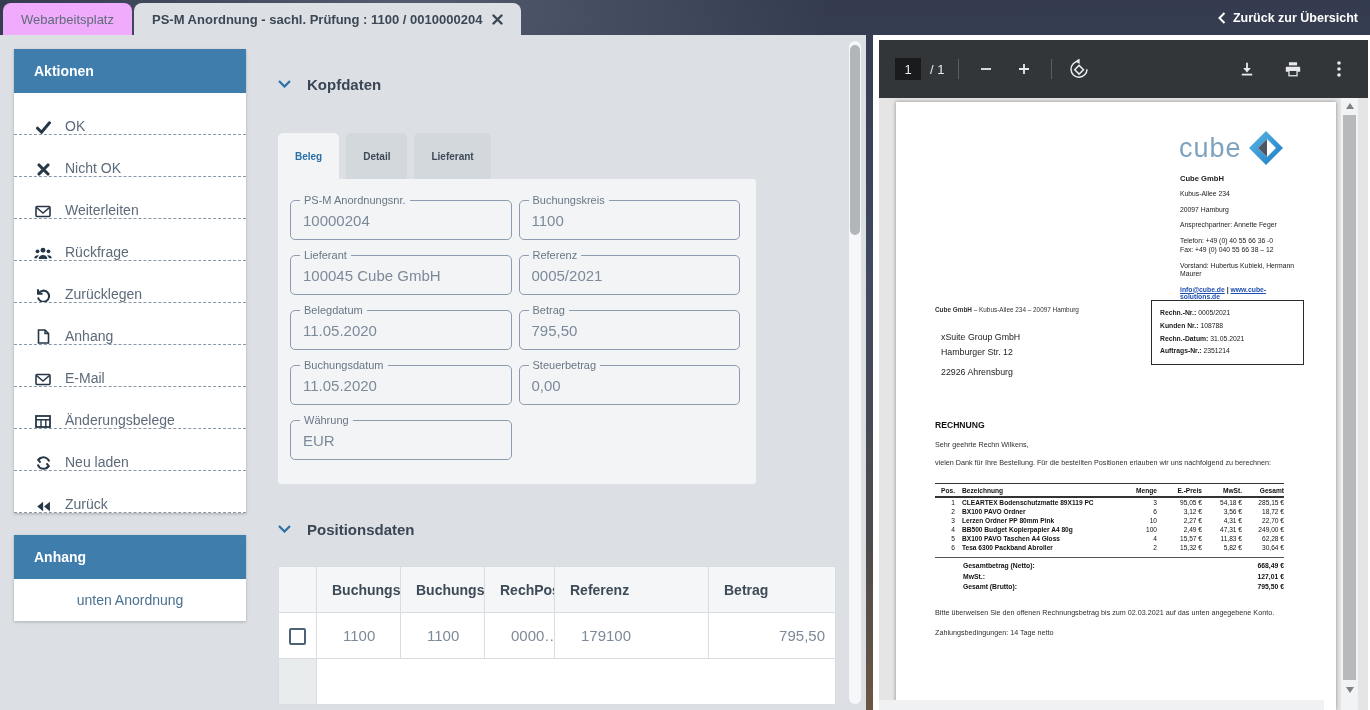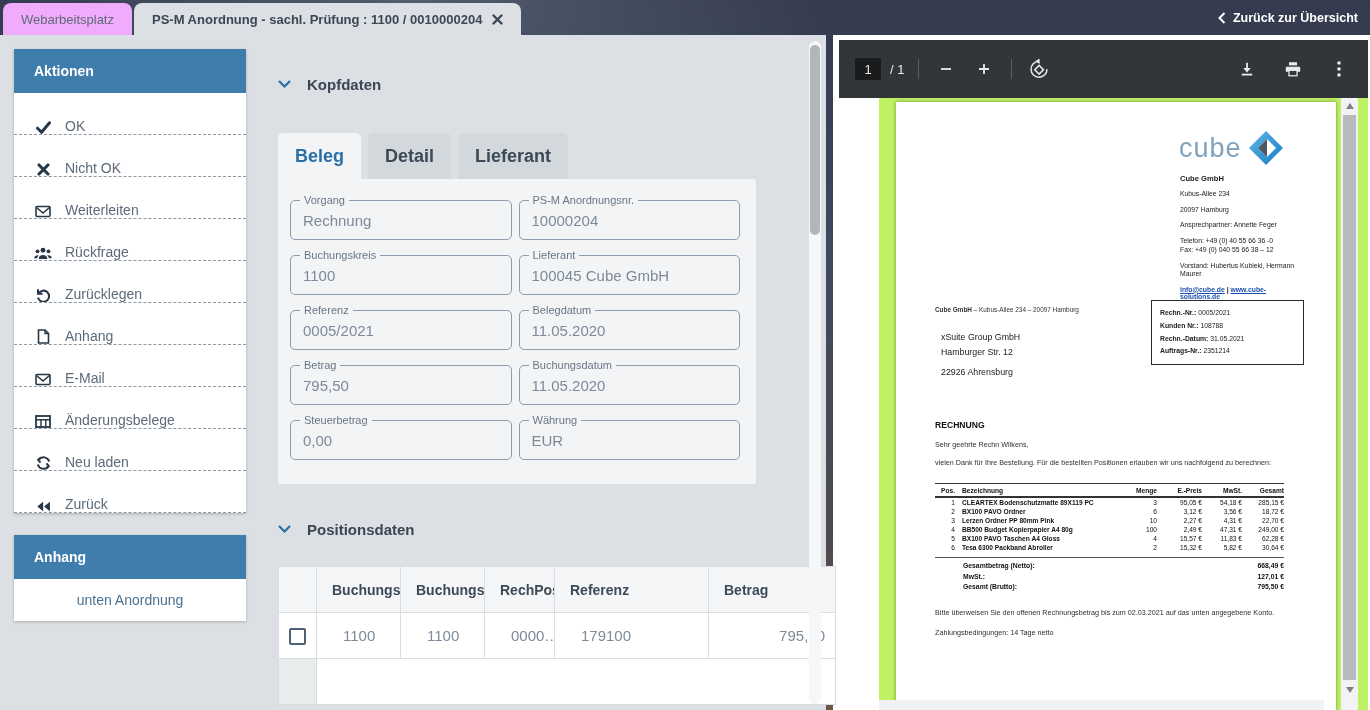--- a/index.html
+++ b/index.html
@@ -37,21 +37,21 @@
   .anh-link { height:42px; display:flex; align-items:center; justify-content:center;
               color:#4a7191; font-size:14px; cursor:pointer; }
   
   .content { margin-left:32px; width:478px; padding-top:40px; }
   .sec-h { display:flex; align-items:center; gap:16px; font-size:15px; font-weight:bold;
            color:#3a4654; height:18px; cursor:pointer; }
   .sec-h .chev { color:#2a6ea6; display:flex; }
   .ftabs { margin-top:40px; display:flex; }
   .ftab { height:46px; padding:0 17px; display:flex; align-items:center; margin-right:7px;
           border-radius:5px 5px 0 0; background:#d3d8dc; color:#3c4956;
-          font-size:18px; font-weight:bold; cursor:pointer; }
+          font-size:10px; font-weight:bold; cursor:pointer; }
   .ftab.on { background:#f2f4f6; color:#2a6ea6; }
   .fpanel { background:#f2f4f6; border-radius:0 3px 3px 3px; padding:21px 16px 24px 12px;
             display:grid; grid-template-columns:1fr 1fr; column-gap:7px; row-gap:15px; }
   .field { position:relative; border:1px solid #8d9cae; border-radius:5px; height:40px; }
   .field label { position:absolute; top:-7px; left:9px; font-size:11px; color:#697785;
                  background:#f2f4f6; padding:0 4px; white-space:nowrap; }
   .field .val { font-size:15px; color:#7d8a99; padding:11px 0 0 12px; white-space:nowrap; overflow:hidden; }
   .pos-h { margin-top:36px; }
   
   .ptable { margin-top:28px; width:558px; border-collapse:collapse; table-layout:fixed;
@@ -71,21 +71,21 @@
   .lp-sb .thumb { position:absolute; top:4px; left:1px; width:10px; height:190px; background:#b1b6bb; border-radius:5px; }
   
   .pdf-toolbar { height:58px; background:#323639; display:flex; align-items:center;
                  padding:0 16px; color:#e8eaed; flex:none; }
   .pgbox { background:#191b1c; min-width:26px; height:22px; display:flex; align-items:center;
            justify-content:center; font-size:13px; padding:0 6px; cursor:text; }
   .pgtot { font-size:13px; margin-left:9px; }
   .tsep { width:1px; height:20px; background:#5a5e62; margin:0 14px; }
   .tbtn { display:flex; align-items:center; justify-content:center; width:26px; height:26px; cursor:pointer; }
   .tbar-right { margin-left:auto; display:flex; align-items:center; gap:20px; }
-  .pdf-body { flex:1; display:flex; background:#bef264; padding-right:10px; min-height:0; position:relative;margin-left:40px; }
+  .pdf-body { flex:1; display:flex; background:#e5e5e5; padding-right:10px; min-height:0; position:relative; }
   .doc-area { flex:1; padding:4px 5px 0 17px; position:relative; min-width:0; }
   .page { background:#fff; width:440px; height:100%; position:relative; box-shadow:0 0 4px rgba(0,0,0,.4);
           color:#2e2e2e; }
   .v-sb { width:17px; background:#f2f3f4; position:relative; flex:none; }
   .v-sb .thumb { position:absolute; top:17px; bottom:30px; left:2px; width:13px; background:#b7babd; }
   .sb-arr { position:absolute; left:0; width:17px; height:16px; display:flex; align-items:center; justify-content:center; }
   .tri-up { width:0; height:0; border-left:4px solid transparent; border-right:4px solid transparent; border-bottom:6px solid #7d8084; }
   .tri-dn { width:0; height:0; border-left:4px solid transparent; border-right:4px solid transparent; border-top:6px solid #7d8084; }
   .h-sb { position:absolute; left:0; right:17px; bottom:0; height:10px; background:#f0f1f2; }
   
@@ -269,24 +269,20 @@
       </div>
 
       <div class="ftabs">
         <div class="ftab on">Beleg</div>
         <div class="ftab">Detail</div>
         <div class="ftab">Lieferant</div>
       </div>
 
       <div class="fpanel">
         <div class="field">
-          <label>Vorgang</label>
-          <div class="val">Rechnung</div>
-        </div>
-        <div class="field">
           <label>PS-M Anordnungsnr.</label>
           <div class="val">10000204</div>
         </div>
         <div class="field">
           <label>Buchungskreis</label>
           <div class="val">1100</div>
         </div>
         <div class="field">
           <label>Lieferant</label>
           <div class="val">100045 Cube GmbH</div>

